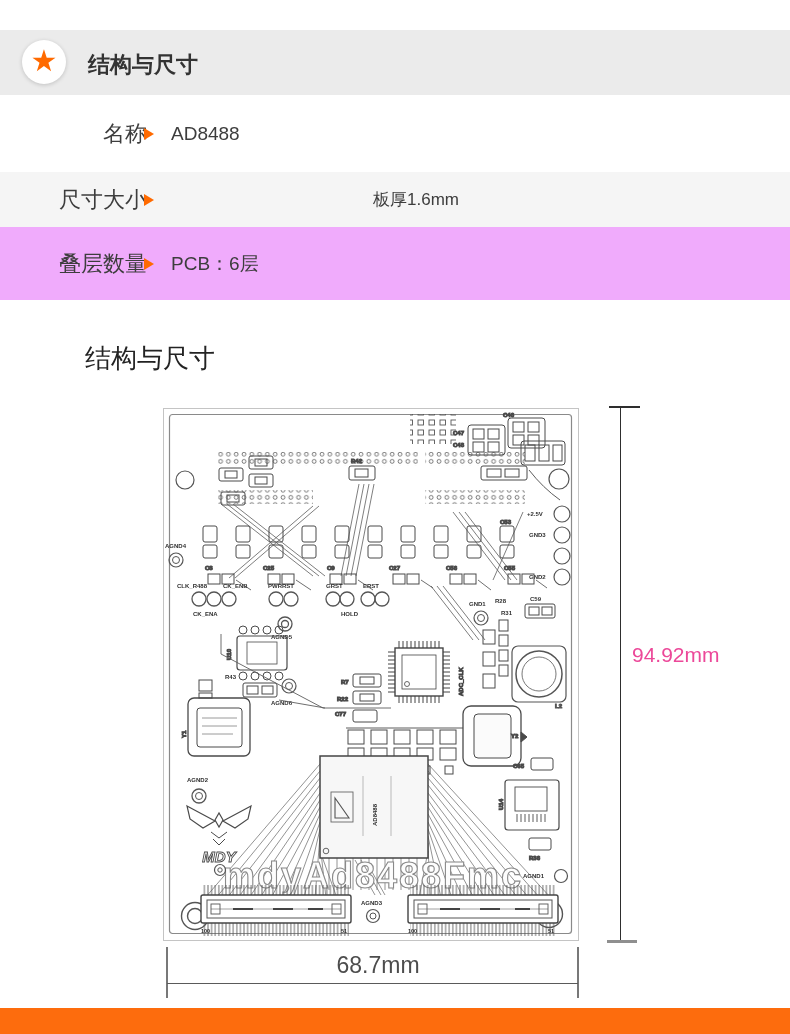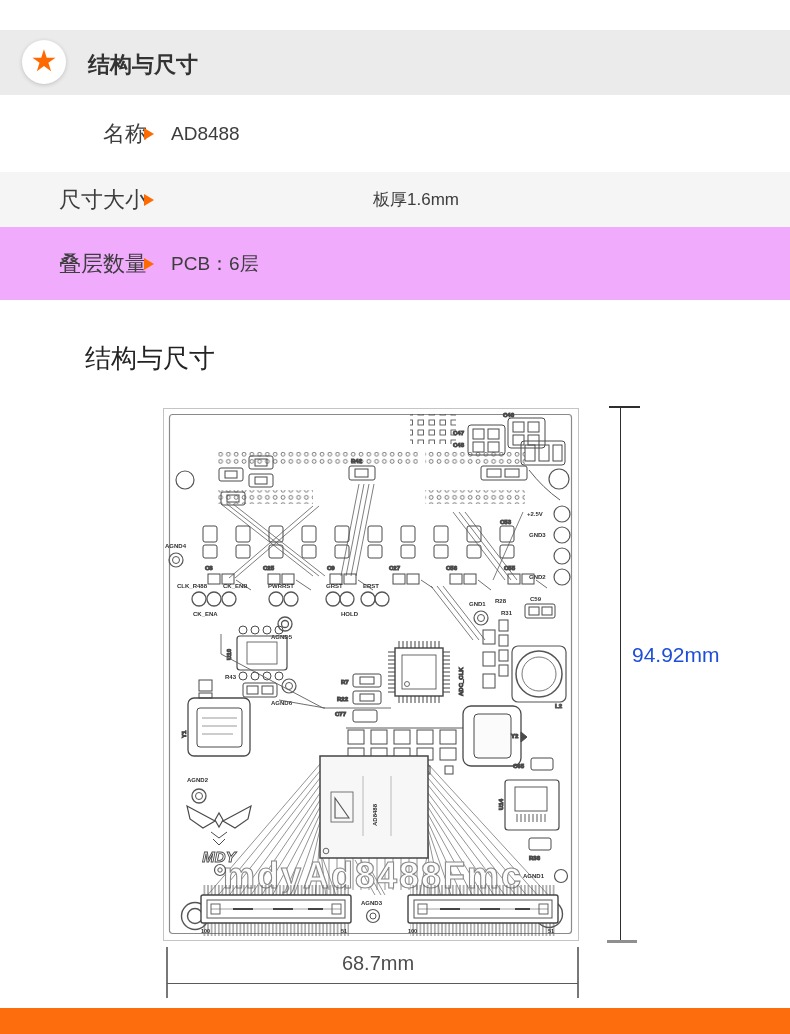--- a/index.html
+++ b/index.html
@@ -27,25 +27,25 @@
   .spec-value2{position:absolute;left:373px;top:0;height:100%;display:flex;align-items:center;
                font-size:17px;color:#3d3d3d;}
   
   .diagram-heading{left:85px;top:341px;font-size:26px;color:#232323;}
   
   .pcb{left:163px;top:408px;}
   
   .dim-v-line{left:620px;top:407px;width:1px;height:535px;background:#2e2e2e;}
   .dim-v-ticktop{left:609px;top:406px;width:31px;height:2px;background:#2e2e2e;}
   .dim-v-tickbot{left:607px;top:940px;width:30px;height:3px;background:#8f8f8f;}
-  .dim-h-label{left:632px;top:643px;font-size:21px;color:#1d4ed8;}
+  .dim-h-label{left:632px;top:643px;font-size:21px;color:#ec4899;}
   .dim-b-tickl{left:166px;top:947px;width:2px;height:51px;background:#787878;}
   .dim-b-tickr{left:577px;top:947px;width:2px;height:51px;background:#787878;}
   .dim-b-line{left:167px;top:983px;width:411px;height:1px;background:#5a5a5a;}
-  .dim-b-label{left:166px;top:952px;width:424px;text-align:center;font-size:20px;color:#4d4d4d;}
+  .dim-b-label{left:166px;top:952px;width:424px;text-align:center;font-size:23px;color:#4d4d4d;}
   
   .footer-bar{left:0;top:1008px;width:790px;height:26px;background:var(--footer_bar);}
   
   svg text{font-family:"Liberation Sans","DejaVu Sans",sans-serif;}
   .sk{font-size:6px;font-weight:bold;fill:#2f2f2f;}
   .skv{font-size:6px;font-weight:bold;fill:#2f2f2f;}
 </style>
 </head>
 <body>
 

